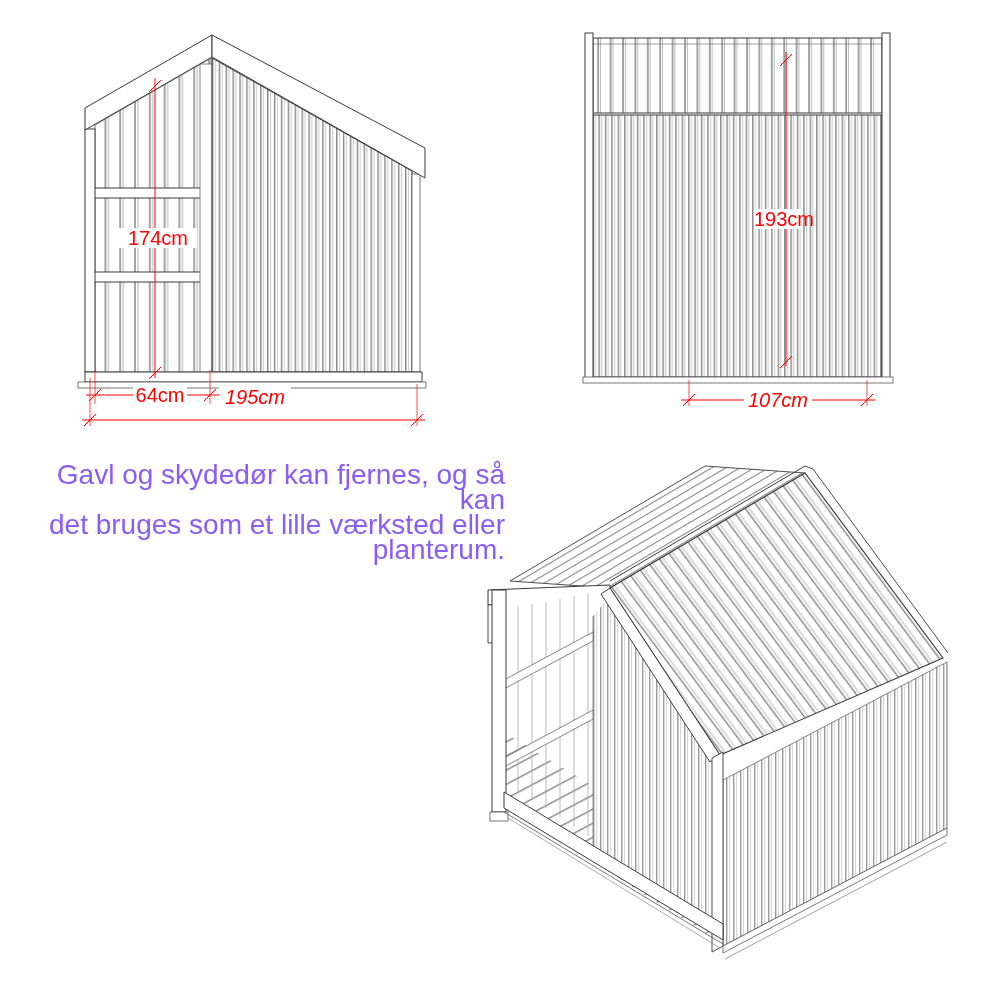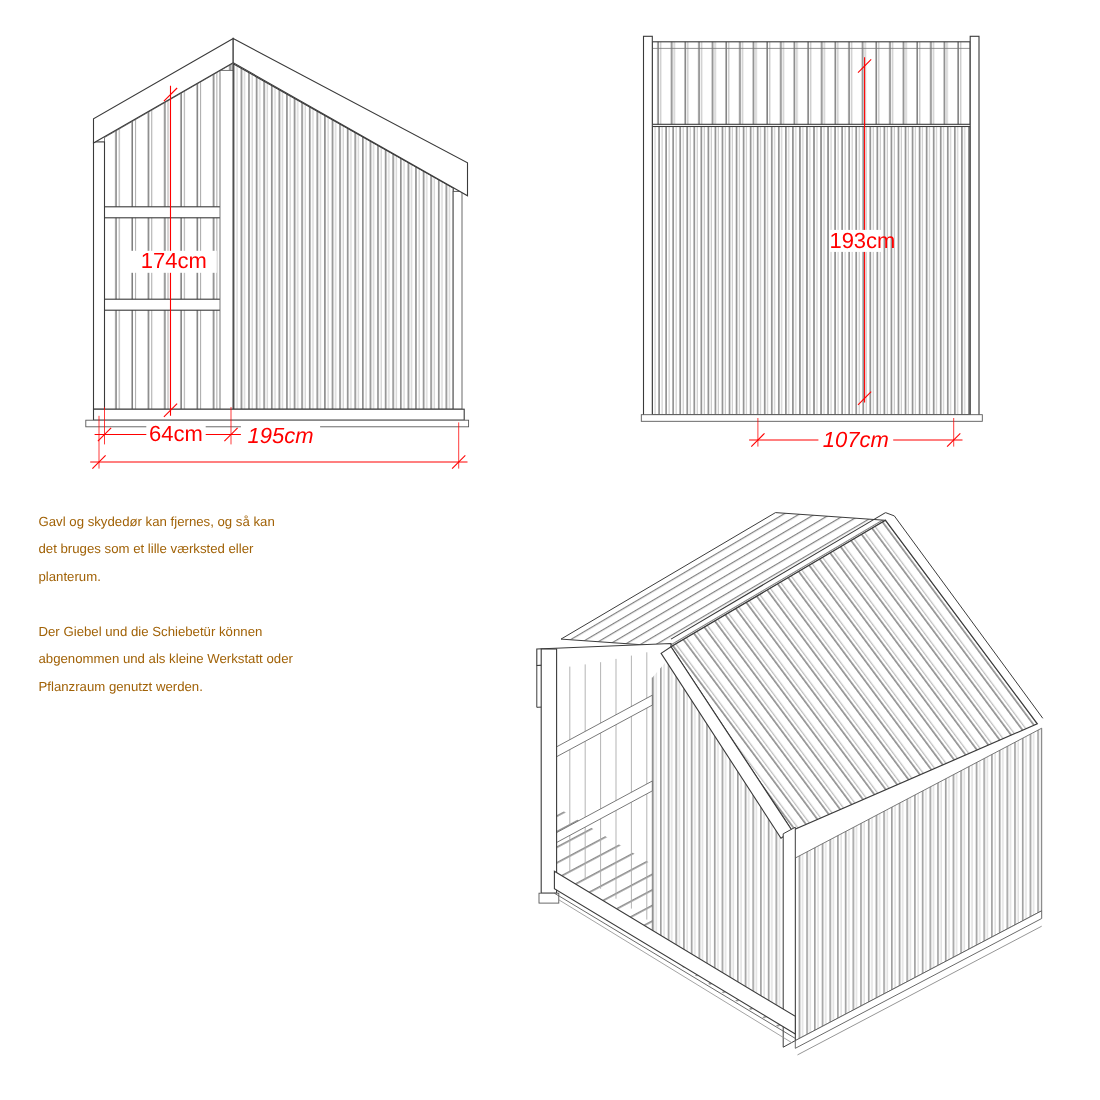--- a/index.html
+++ b/index.html
@@ -12,21 +12,21 @@
     font-size:20px;
     line-height:20px;
     text-align:center;
     background:#ffffff;
     white-space:nowrap;
   }
   .dim-label.italic { font-style:italic; }
   .notes {
     position:absolute;
     left:35px; top:462px; width:470px;
-    font-size:12px; line-height:25px; color:#a16207;
+    font-size:28px; line-height:25px; color:#8b5cf6;text-align:right;
   }
   .notes p { margin:0 0 25px 0; white-space:pre-line; }
   svg { display:block; }
 </style>
 </head>
 <body>
 
 <div class="page">
 
   <svg class="abs" style="left:60px;top:10px" width="400" height="430" viewBox="0 0 400 430">
@@ -189,18 +189,15 @@
   <div class="dim-label" style="left:119px;top:228px;width:78px">174cm</div>
   <div class="dim-label" style="left:133px;top:385px;width:54px">64cm</div>
   <div class="dim-label italic" style="left:219px;top:387px;width:72px">195cm</div>
   <div class="dim-label" style="left:754px;top:209px;width:48px">193cm</div>
   <div class="dim-label italic" style="left:744px;top:390px;width:68px">107cm</div>
 
   <div class="notes">
     <p>Gavl og skydedør kan fjernes, og så kan
 det  bruges som et lille værksted eller
 planterum.</p>
-    <p>Der Giebel und die Schiebetür können
-abgenommen und als kleine Werkstatt oder
-Pflanzraum genutzt werden.</p>
   </div>
 
 </div>
 
 </body></html>

